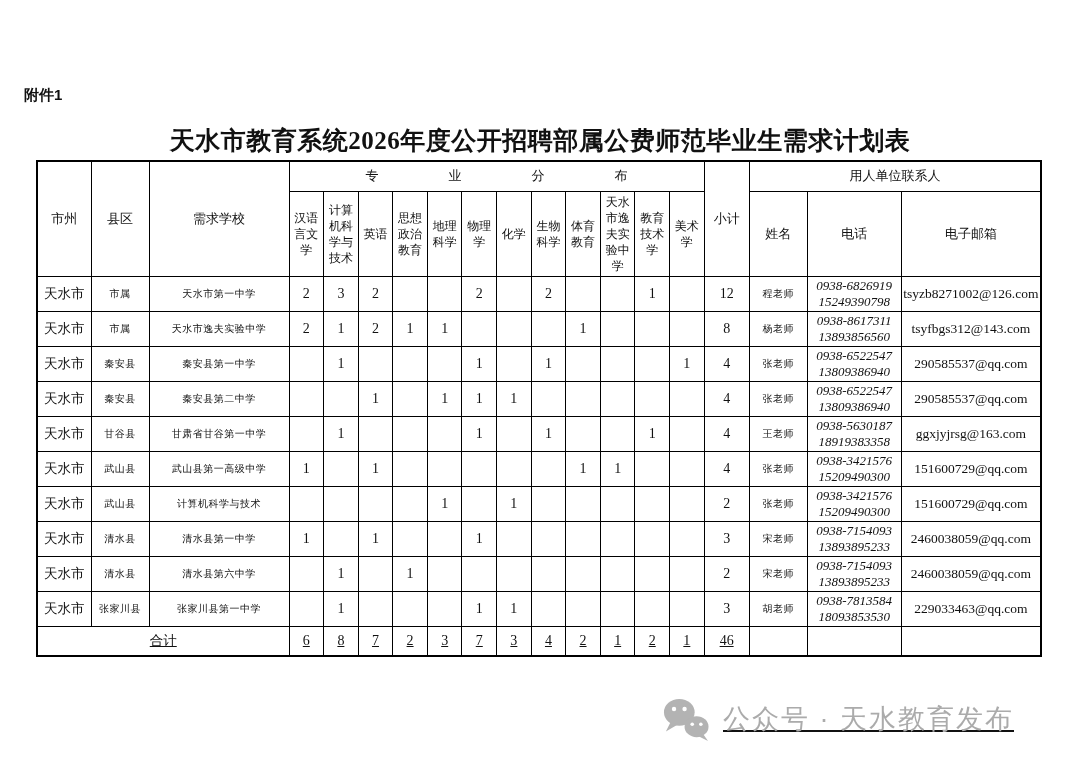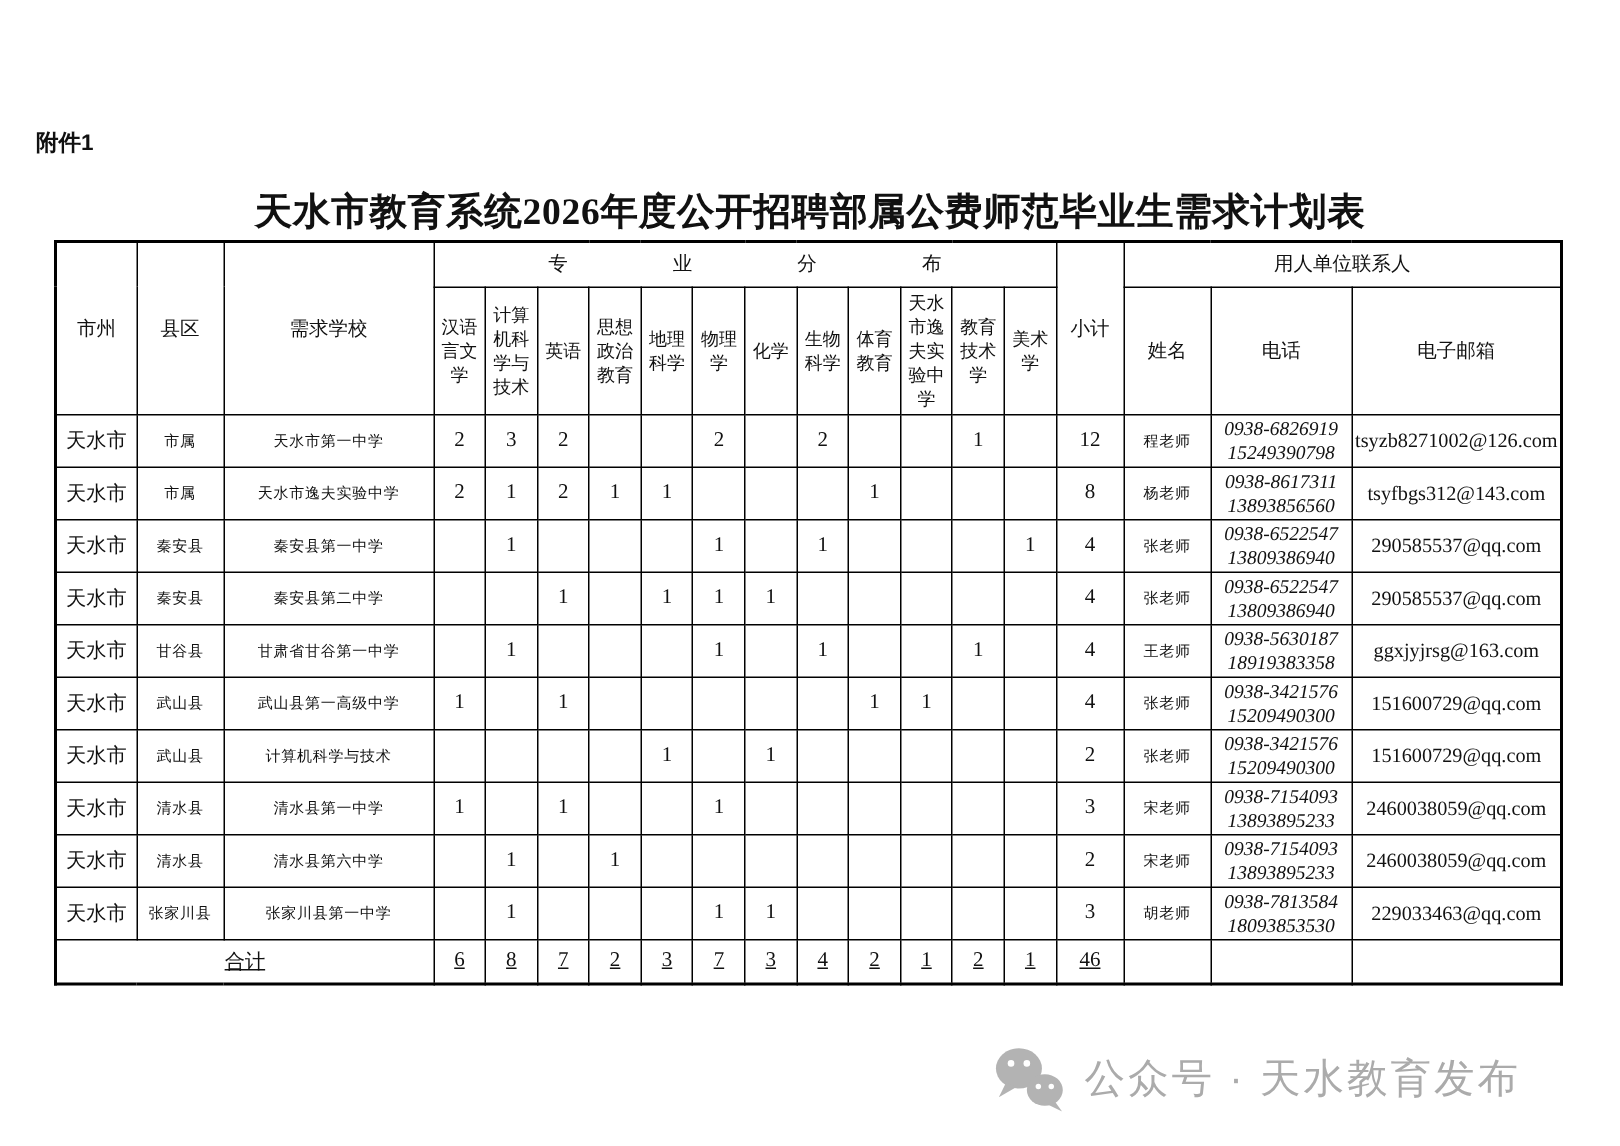--- a/index.html
+++ b/index.html
@@ -19,21 +19,21 @@
   tbody tr.total{height:30px;text-decoration:underline;}
   th{font-size:13px;}
   th.major{font-size:12px;line-height:16px;word-break:break-all;padding:2px 3px;}
   td{font-size:13.5px;}
   td.school{font-size:10px;letter-spacing:0.5px;}
   td.num{font-size:14px;}
   td.phone{font-size:13px;line-height:16px;font-style:italic;}
   td.email{font-size:13.5px;margin-left:25px;}
   .spread{display:flex;justify-content:space-around;padding:0 40px;}
   .spread span{font-size:13px;}
-  .footer{position:absolute;top:696px;right:66px;display:flex;align-items:center;gap:12px;}
+  .footer{position:absolute;top:696px;right:66px;display:flex;align-items:center;gap:12px;text-decoration:underline;}
   .footer .txt{color:#ababab;font-size:27px;letter-spacing:2px;
        font-family:"Liberation Sans","DejaVu Sans",sans-serif;}
   .wx{width:50px;height:46px;flex:0 0 auto;}
 </style>
 </head>
 <body>
 
 <div>
 
   <div class="attachment">附件1</div>

